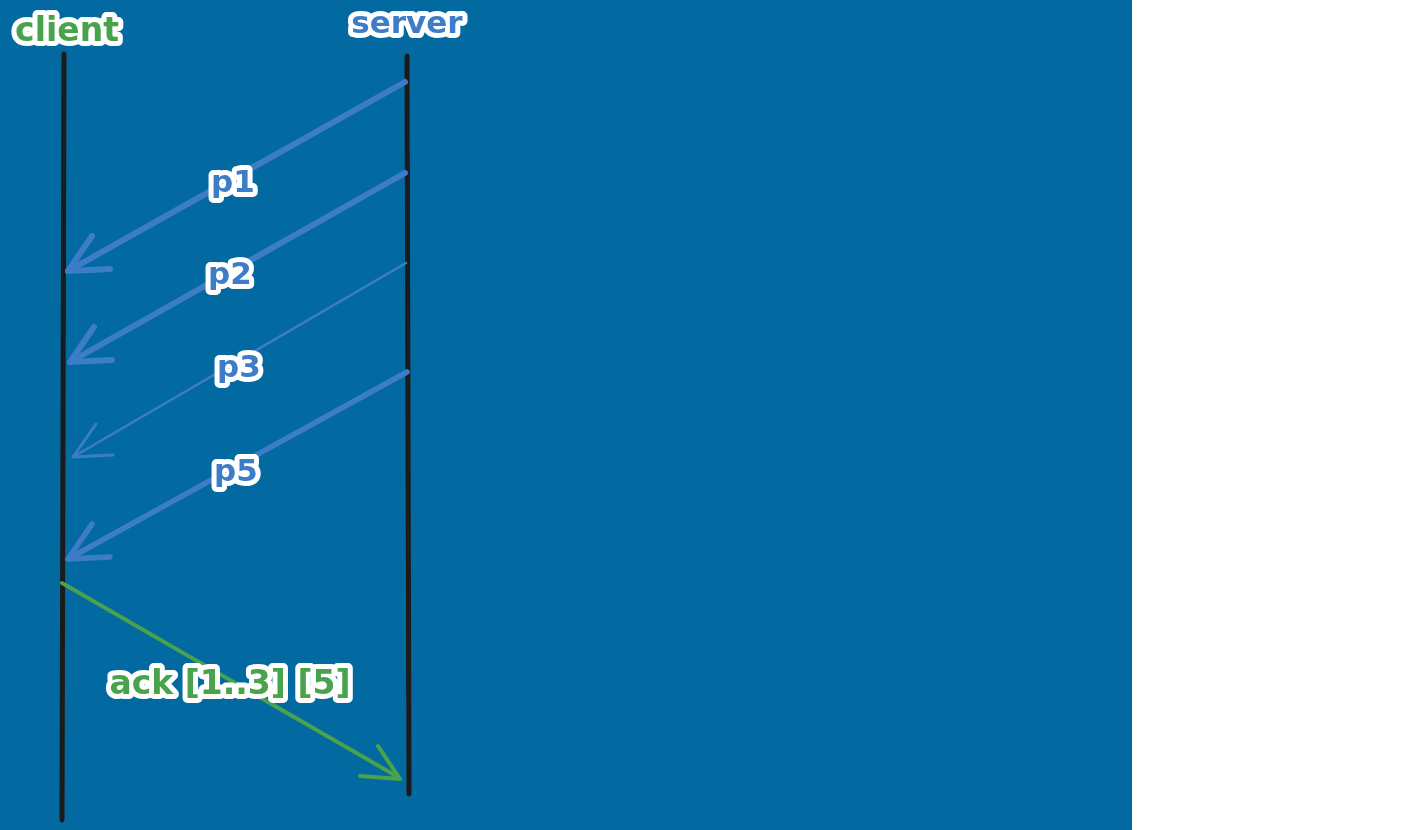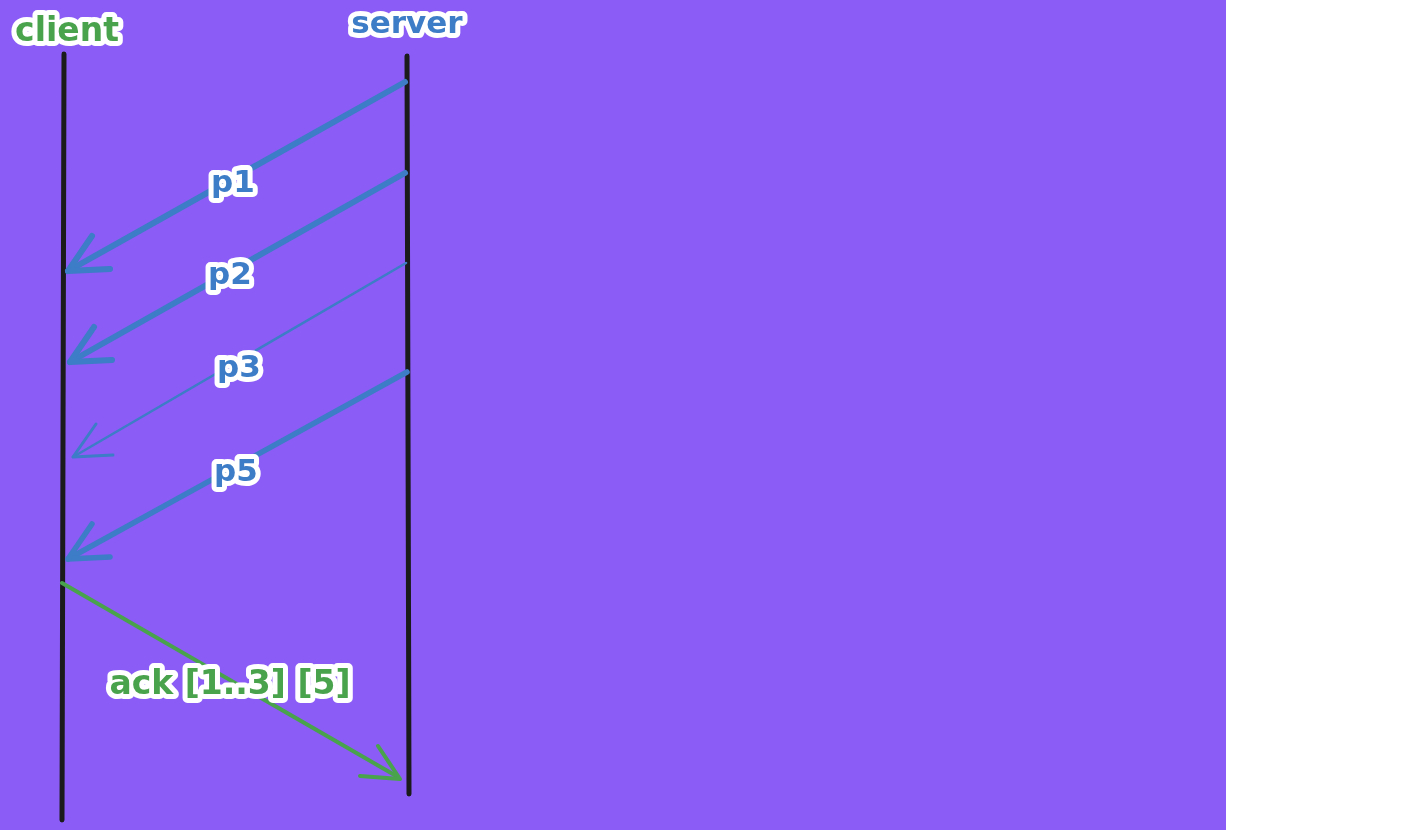--- a/index.html
+++ b/index.html
@@ -6,23 +6,23 @@
     margin: 0;
     padding: 0;
     background: #ffffff;
     width: 1418px;
     height: 830px;
     overflow: hidden;
     font-family: "DejaVu Sans", sans-serif;
   }
   .canvas {
     position: relative;
-    width: 1226px;
+    width: 1132px;
     height: 830px;
-    background: #8b5cf6;
+    background: #0369a1;
   }
   svg { display: block; }
   .lifeline {
     fill: none;
     stroke-linecap: round;
   }
   .msg-line {
     fill: none;
     stroke-linecap: round;
   }

